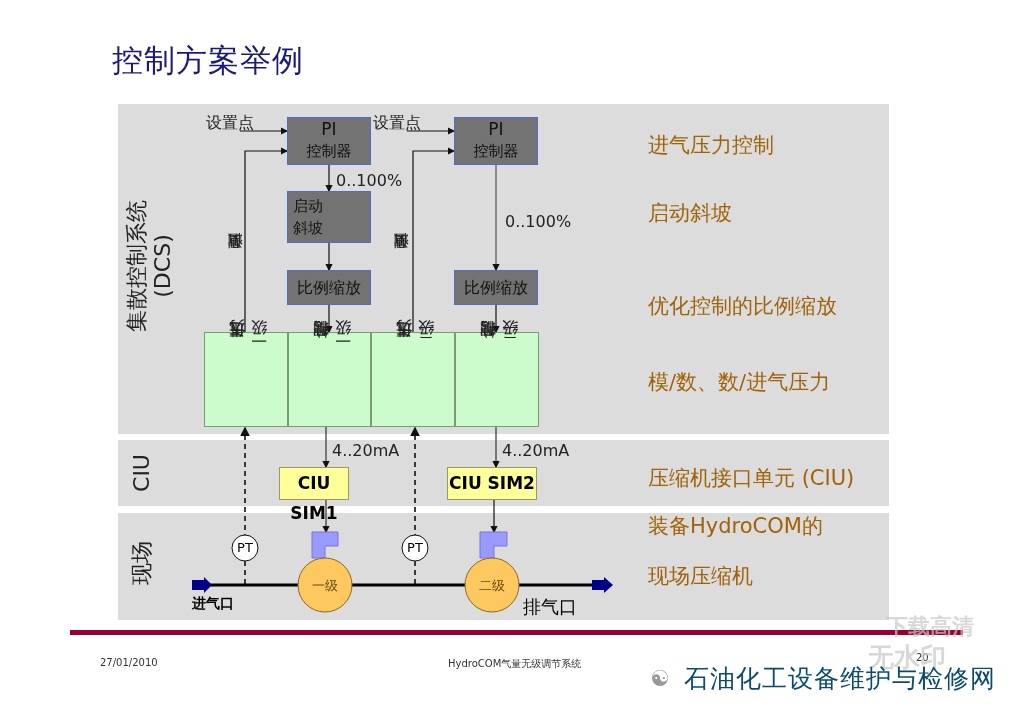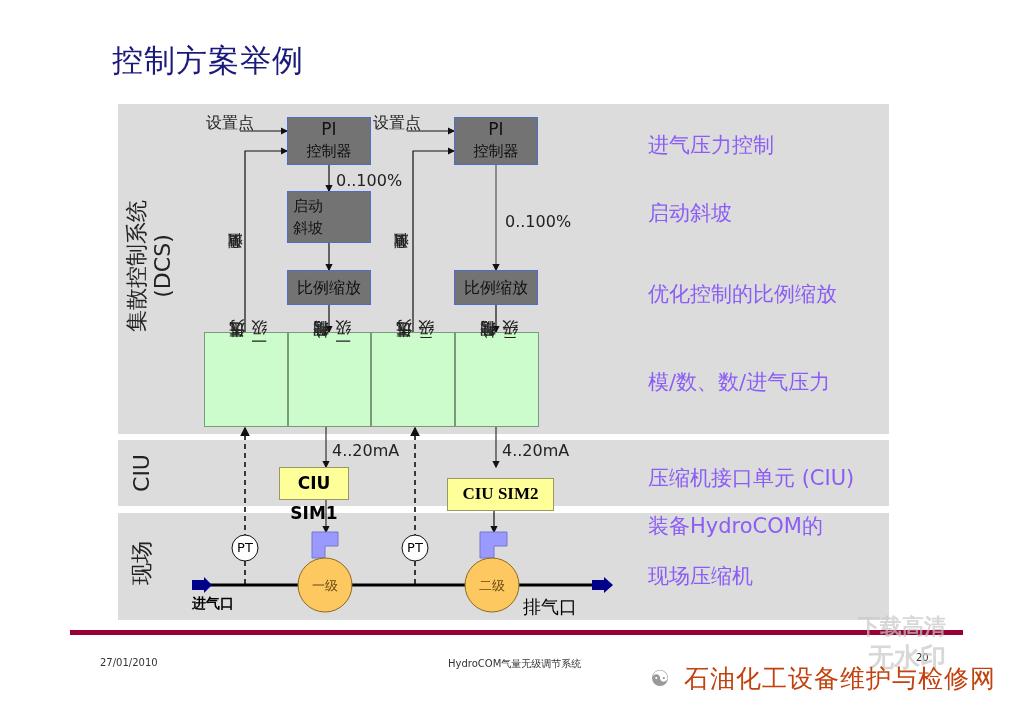--- a/index.html
+++ b/index.html
@@ -6,21 +6,21 @@
   body { width:1022px; height:723px; position:relative; overflow:hidden;
          font-family:"DejaVu Sans", "Liberation Sans", sans-serif; color:#000; }
   .abs { position:absolute; }
   .title { left:112px; top:40px; font-size:31px; color:#1a1a7a; font-family:"DejaVu Serif", serif; letter-spacing:1px; }
   .band { position:absolute; left:118px; width:771px; background:#dcdcdc; }
   .band-label { position:absolute; font-size:22px; color:#222; transform:rotate(-90deg); transform-origin:center center; white-space:nowrap; text-align:center; line-height:26px; }
   .blue-box { position:absolute; background:#737373; border:1px solid #4a6fc8; color:#111; text-align:center; box-sizing:border-box; }
   .green-cell { position:absolute; background:#ccfccc; border:1px solid #7a9a7a; box-sizing:border-box; }
   .vtext { position:absolute; writing-mode:vertical-rl; font-size:16px; color:#222; font-family:"DejaVu Serif", serif; letter-spacing:1px; }
   .yellow-box { position:absolute; background:#ffff99; border:1px solid #999966; font-weight:bold; font-size:17px; text-align:center; box-sizing:border-box; line-height:30px; }
-  .right-label { position:absolute; left:648px; font-size:21px; color:#8b5cf6; white-space:nowrap; }
+  .right-label { position:absolute; left:648px; font-size:21px; color:#a16207; white-space:nowrap; }
   .small { font-size:16px; color:#222; }
   .footer { font-size:10px; color:#333; }
   svg { position:absolute; left:0; top:0; }
 </style>
 </head>
 <body>
 
 <div class="abs title">控制方案举例</div>
 
 <div class="band" style="top:104px;height:330px;"></div>
@@ -121,39 +121,39 @@
 </div>
 <div class="green-cell" style="left:455px;top:332px;width:84px;height:95px;">
   <div class="vtext" style="left:44px;top:14px;transform:rotate(180deg);">二级</div>
   <div class="vtext" style="left:22px;top:14px;transform:rotate(180deg);">控制信号</div>
 </div>
 
 <div class="abs small" style="left:332px;top:441px;">4..20mA</div>
 <div class="abs small" style="left:502px;top:441px;">4..20mA</div>
 
 <div class="yellow-box" style="left:279px;top:467px;width:70px;height:33px;">CIU SIM1</div>
-<div class="yellow-box" style="left:447px;top:478px;width:107px;height:33px;font-family:Liberation Serif, serif;">CIU SIM2</div>
+<div class="yellow-box" style="left:447px;top:467px;width:90px;height:33px;">CIU SIM2</div>
 
 <div class="abs" style="left:233px;top:540px;width:24px;text-align:center;font-size:13px;">PT</div>
 <div class="abs" style="left:403px;top:540px;width:24px;text-align:center;font-size:13px;">PT</div>
 
 <div class="abs" style="left:300px;top:577px;width:50px;text-align:center;font-size:13px;color:#6a4a10;font-family:'DejaVu Serif',serif;">一级</div>
 <div class="abs" style="left:467px;top:577px;width:50px;text-align:center;font-size:13px;color:#6a4a10;font-family:'DejaVu Serif',serif;">二级</div>
 
 <div class="abs" style="left:192px;top:595px;font-size:14px;font-family:'DejaVu Serif',serif;font-weight:bold;">进气口</div>
 <div class="abs" style="left:523px;top:595px;font-size:18px;font-family:'DejaVu Serif',serif;">排气口</div>
 
 <div class="right-label" style="top:131px;font-family:'DejaVu Serif',serif;">进气压力控制</div>
 <div class="right-label" style="top:199px;font-family:'DejaVu Serif',serif;">启动斜坡</div>
-<div class="right-label" style="top:280px;font-family:'DejaVu Serif',serif;">优化控制的比例缩放</div>
+<div class="right-label" style="top:292px;font-family:'DejaVu Serif',serif;">优化控制的比例缩放</div>
 <div class="right-label" style="top:368px;font-family:'DejaVu Serif',serif;">模/数、数/进气压力</div>
 <div class="right-label" style="top:464px;">压缩机接口单元 (CIU)</div>
 <div class="right-label" style="top:512px;">装备HydroCOM的</div>
 <div class="right-label" style="top:562px;font-family:Liberation Mono, monospace;">现场压缩机</div>
 
 <div class="abs footer" style="left:100px;top:657px;">27/01/2010</div>
 <div class="abs footer" style="left:448px;top:657px;">HydroCOM气量无级调节系统</div>
 <div class="abs footer" style="left:916px;top:652px;">20</div>
 
-<div class="abs" style="left:858px;top:612px;font-size:22px;color:rgba(200,200,200,0.7);font-weight:bold;">下载高清</div>
+<div class="abs" style="left:886px;top:612px;font-size:22px;color:rgba(200,200,200,0.7);font-weight:bold;">下载高清</div>
 <div class="abs" style="left:868px;top:640px;font-size:26px;color:rgba(200,200,200,0.7);font-weight:bold;">无水印</div>
 <div class="abs" style="left:650px;top:666px;font-size:22px;color:#999;">☯</div>
-<div class="abs" style="left:684px;top:662px;font-size:25px;color:#c2410c;font-family:'DejaVu Serif',serif;letter-spacing:1px;">石油化工设备维护与检修网</div>
+<div class="abs" style="left:684px;top:662px;font-size:25px;color:#0c4a6e;font-family:'DejaVu Serif',serif;letter-spacing:1px;">石油化工设备维护与检修网</div>
 
 </body></html>

